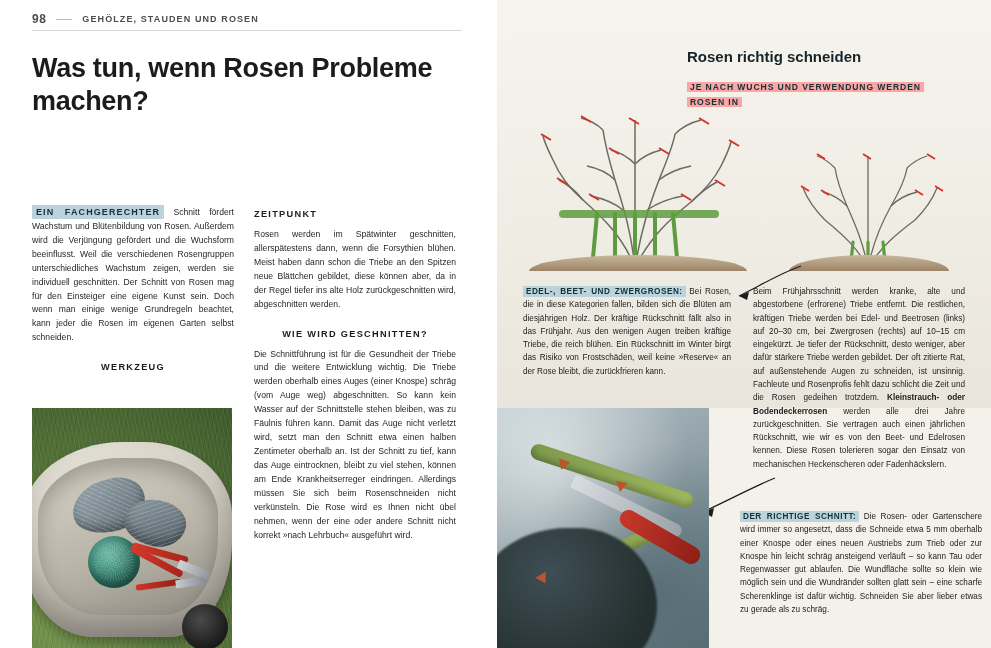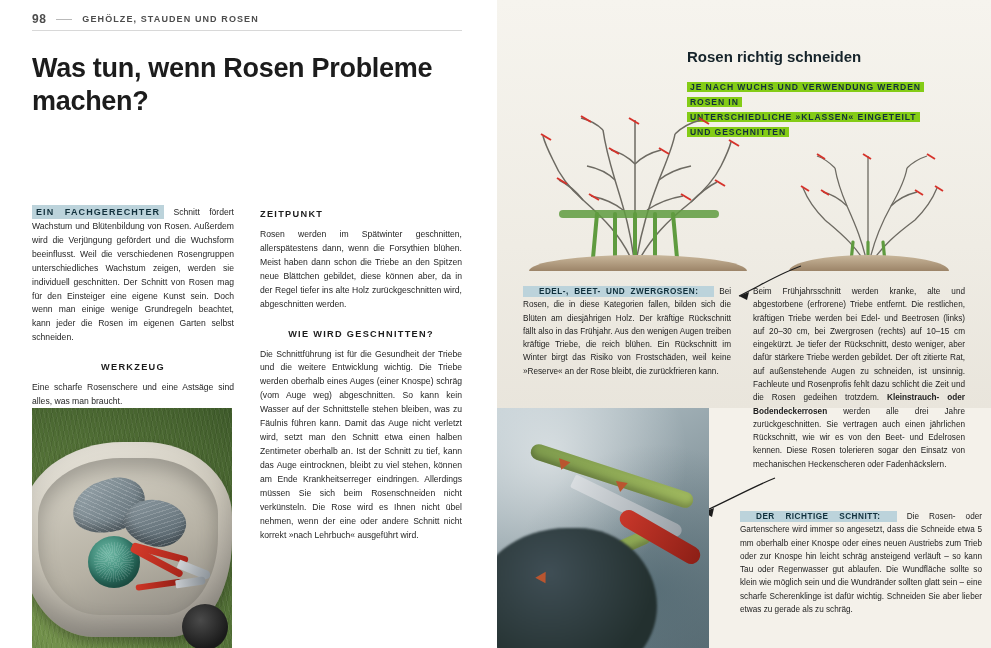--- a/index.html
+++ b/index.html
@@ -48,21 +48,21 @@
 
   .intro {
     position:absolute; left:32px; top:118px; width:400px;
     font-size: 10.4px; line-height: 1.72; color:#2b6b86;
     font-weight: bold; letter-spacing:0.05px;
   }
 
   
   .cols {
     position:absolute; left:32px; top:205px; width:430px;
-    display:flex; gap:26px;
+    display:flex; gap:20px;
   }
   .col { width: 202px; }
 
   .lead-in {
     background:#bcd3db; color:#11303c;
     font-size: 9px; font-weight:bold; letter-spacing:1.1px;
     padding:2px 4px 2px 4px;
   }
   p.body {
     font-size: 8.6px; line-height: 1.62; color:#1f1f1f;
@@ -192,21 +192,21 @@
   h2.rp-title {
     position:absolute; left:190px; top:48px;
     font-size: 15px; font-weight:bold; color:#16242b; margin:0;
   }
   .rp-kicker {
     position:absolute; left:190px; top:80px; width:250px;
     font-size: 8.6px; font-weight:bold; letter-spacing:0.9px;
     color:#123039; line-height:1.75;
   }
   .rp-kicker span {
-    background:#84cc16; padding:0 3px; box-decoration-break: clone;
+    background:#fca5a5; padding:0 3px; box-decoration-break: clone;
     -webkit-box-decoration-break: clone;
   }
 
   
   .bush-big { position:absolute; left:26px; top:110px; width:230px; height:160px; }
   .bush-small { position:absolute; left:276px; top:150px; width:190px; height:120px; }
   .soil {
     position:absolute; height:16px;
     background: linear-gradient(180deg,#c9b79b,#9c8468);
     border-radius: 50%/100% 100% 0 0;
@@ -218,21 +218,21 @@
   .rp-col-left {
     position:absolute; left:26px; top:285px; width:208px;
     font-size: 8.2px; line-height:1.62; color:#1c1c1c; text-align:justify;
   }
   .rp-col-right {
     position:absolute; left:256px; top:285px; width:212px;
     font-size: 8.2px; line-height:1.62; color:#1c1c1c; text-align:justify;
   }
   .tag {
     background:#bcd3db; color:#11303c; font-weight:bold;
-    letter-spacing:0.5px; padding:1px 16px;
+    letter-spacing:0.5px; padding:1px 3px;
   }
   .bold-lead { font-weight:bold; }
 
   
   .rp-photo-bottom {
     position:absolute; left:0; top:408px; width:212px; height:240px;
     overflow:hidden;
     background: linear-gradient(140deg,#cfd9dd 0%, #9fb0b8 40%, #6f8189 100%);
   }
   .pb-blur {
@@ -302,21 +302,20 @@
     </div>
     <div class="top-rule"></div>
 
     <h1 class="headline">Was tun, wenn Rosen Probleme machen?</h1>
 
 
     <div class="cols">
       <div class="col">
         <p class="body first"><span class="lead-in">EIN FACHGERECHTER</span><span> Schnitt fördert Wachstum und Blütenbildung von Rosen. Außerdem wird die Verjüngung gefördert und die Wuchsform beeinflusst. Weil die verschiedenen Rosengruppen unterschiedliches Wachstum zeigen, werden sie individuell geschnitten. Der Schnitt von Rosen mag für den Einsteiger eine eigene Kunst sein. Doch wenn man einige wenige Grundregeln beachtet, kann jeder die Rosen im eigenen Garten selbst schneiden.</span></p>
         <div class="subhead sp">WERKZEUG</div>
-        <p class="body">Eine scharfe Rosenschere und eine Astsäge sind alles, was man braucht.</p>
       </div>
       <div class="col">
         <div class="subhead">ZEITPUNKT</div>
         <p class="body">Rosen werden im Spätwinter geschnitten, allerspätestens dann, wenn die Forsythien blühen. Meist haben dann schon die Triebe an den Spitzen neue Blättchen gebildet, diese können aber, da in der Regel tiefer ins alte Holz zurückgeschnitten wird, abgeschnitten werden.</p>
         <div class="subhead sp">WIE WIRD GESCHNITTEN?</div>
         <p class="body">Die Schnittführung ist für die Gesundheit der Triebe und die weitere Entwicklung wichtig. Die Triebe werden oberhalb eines Auges (einer Knospe) schräg (vom Auge weg) abgeschnitten. So kann kein Wasser auf der Schnittstelle stehen bleiben, was zu Fäulnis führen kann. Damit das Auge nicht verletzt wird, setzt man den Schnitt etwa einen halben Zentimeter oberhalb an. Ist der Schnitt zu tief, kann das Auge eintrocknen, bleibt zu viel stehen, können am Ende Krankheitserreger eindringen. Allerdings müssen Sie sich beim Rosenschneiden nicht verkünsteln. Die Rose wird es Ihnen nicht übel nehmen, wenn der eine oder andere Schnitt nicht korrekt »nach Lehrbuch« ausgeführt wird.</p>
       </div>
     </div>
 
 
@@ -340,21 +339,20 @@
       <div class="pl-wheel"></div>
     </div>
   </div>
 
   <div class="right-page">
     <div class="rp-photo-illus"></div>
 
     <h2 class="rp-title">Rosen richtig schneiden</h2>
     <div class="rp-kicker">
       <span>JE NACH WUCHS UND VERWENDUNG WERDEN ROSEN IN</span><br>
-      <span>UNTERSCHIEDLICHE »KLASSEN« EINGETEILT UND GESCHNITTEN</span>
     </div>
 
     <svg class="bush-big" viewBox="0 0 230 160">
       <g stroke="#6d6a62" fill="none" stroke-width="1.5">
         <path d="M112 158 C108 120 100 96 92 70 C86 50 82 34 80 20"></path>
         <path d="M112 158 C118 120 126 96 136 70 C144 50 150 36 152 24"></path>
         <path d="M112 158 C100 126 78 106 60 90 C46 78 36 64 30 50"></path>
         <path d="M112 158 C126 128 148 108 168 92 C182 80 192 68 198 56"></path>
         <path d="M112 158 C112 120 112 90 112 54 C112 36 112 22 112 10"></path>
         <path d="M92 70 C84 62 74 58 64 56"></path>

